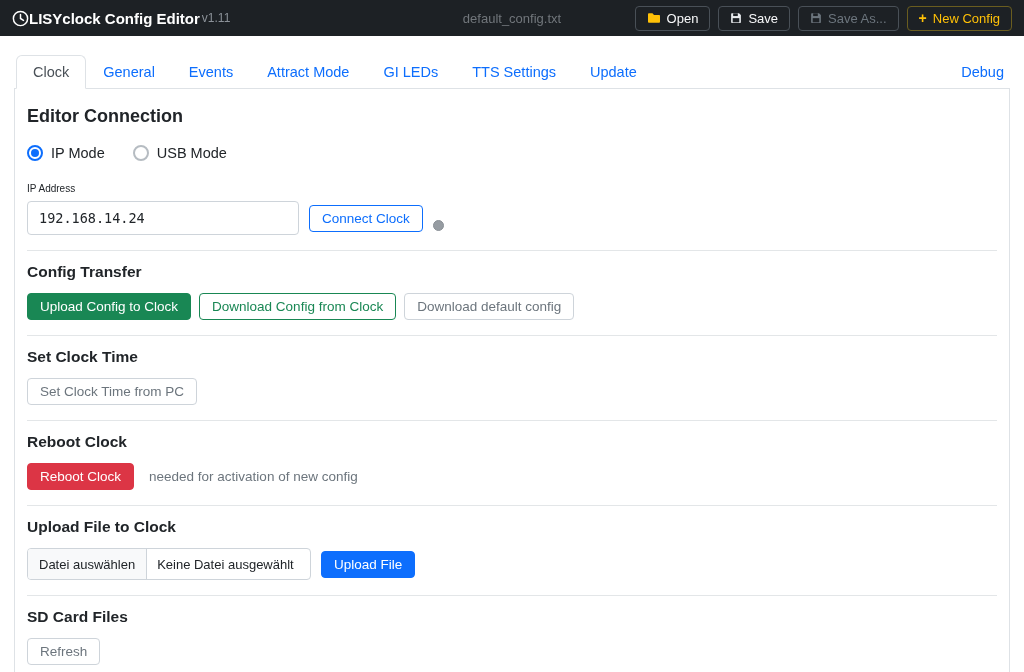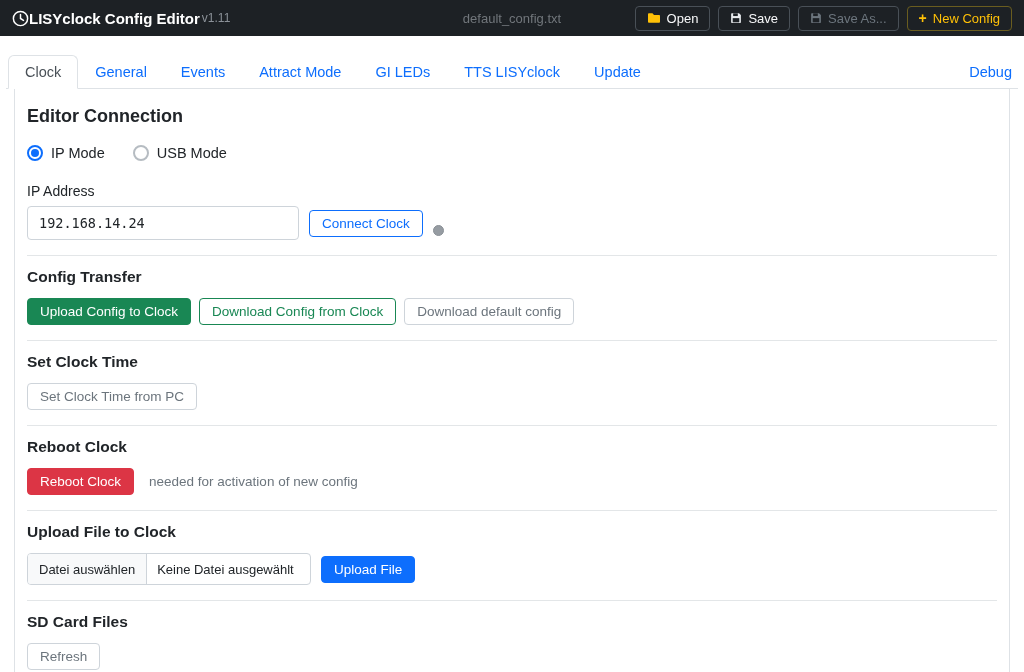--- a/index.html
+++ b/index.html
@@ -12,41 +12,41 @@
   .brand-version { color:#8b9198; font-size:12px; margin-left:2px; }
   .navbar-file { position:absolute; left:50%; transform:translateX(-50%); color:#71767b; font-size:13px; }
   .navbar-actions { margin-left:auto; display:flex; gap:8px; align-items:center; }
   .nav-btn { display:flex; align-items:center; gap:6px; background:#1d2125; border:1px solid #495057; color:#f8f9fa;
              font-size:13px; padding:4px 11px; border-radius:4px; cursor:pointer; font-family:inherit; }
   .nav-btn.disabled { color:#6c757d; cursor:default; }
   .nav-btn.warning { color:#ffc107; border-color:#6a5d1f; }
   .plus-glyph { font-weight:700; font-size:14px; line-height:1; }
 
   
-  .tabs { display:flex; align-items:flex-end; margin:19px 6px 0; border-bottom:1px solid #dee2e6; padding:0 2px; }
+  .tabs { display:flex; align-items:flex-end; margin:19px 14px 0; border-bottom:1px solid #dee2e6; padding:0 2px; }
   .tab { font-size:14.5px; color:#0d6efd; padding:8px 16px; cursor:pointer; border:1px solid transparent;
          border-radius:6px 6px 0 0; margin-bottom:-1px; background:transparent; }
   .tab.active { color:#495057; background:#fff; border-color:#dee2e6 #dee2e6 #fff #dee2e6; }
   .tab-debug { margin-left:auto; font-size:14.5px; color:#0d6efd; padding:8px 4px 8px 16px; cursor:pointer; }
 
   
   .content { margin:0 14px; border:1px solid #dee2e6; border-top:none; border-radius:0 0 6px 6px; padding:15px 12px 18px; }
   .h-main { font-size:18px; font-weight:700; margin:2px 0 18px; }
   .h-section { font-size:15.5px; font-weight:700; margin:2px 0 12px; }
   hr.sep { border:none; border-top:1px solid #e3e6e8; margin:15px 0 12px; }
 
   
   .radio-row { display:flex; gap:28px; align-items:center; margin-bottom:22px; }
   .radio-item { display:flex; align-items:center; gap:8px; cursor:pointer; font-size:14.5px; }
   .radio { width:16px; height:16px; border-radius:50%; position:relative; flex:0 0 auto; }
   .radio.checked { border:2px solid #0d6efd; background:#fff; }
   .radio.checked::after { content:""; position:absolute; left:2px; top:2px; width:8px; height:8px; border-radius:50%; background:#0d6efd; }
   .radio.unchecked { border:2px solid #b6bcc2; background:#fff; }
 
-  .field-label { font-size:14px; margin-bottom:7px; }
+  .field-label { font-size:10px; margin-bottom:7px; }
   .ip-row { display:flex; align-items:center; gap:10px; margin-bottom:2px; }
   .text-input { width:272px; height:34px; border:1px solid #ced4da; border-radius:4px; padding:6px 11px;
                 font-family:"DejaVu Sans Mono", monospace; font-size:13.5px; color:#212529; }
   .status-dot { width:11px; height:11px; border-radius:50%; background:#969ca2; margin-top:14px; border:1px solid #8a9096; }
 
   
   .btn { font-family:inherit; font-size:13.5px; padding:5px 12px; border-radius:4px; border:1px solid transparent; cursor:pointer; }
   .btn-outline-primary { color:#0d6efd; border-color:#0d6efd; background:#fff; }
   .btn-success { color:#fff; background:#198754; border-color:#198754; }
   .btn-outline-success { color:#198754; border-color:#198754; background:#fff; }
@@ -121,21 +121,21 @@
     </button>
   </div>
 </header>
 
 <nav class="tabs">
   <div class="tab active">Clock</div>
   <div class="tab">General</div>
   <div class="tab">Events</div>
   <div class="tab">Attract Mode</div>
   <div class="tab">GI LEDs</div>
-  <div class="tab">TTS LISYclock</div>
+  <div class="tab">TTS Settings</div>
   <div class="tab">Update</div>
   <div class="tab-debug">Debug</div>
 </nav>
 
 <main class="content">
 
   <h1 class="h-main">Editor Connection</h1>
 
   <div class="radio-row">
     <label class="radio-item">

